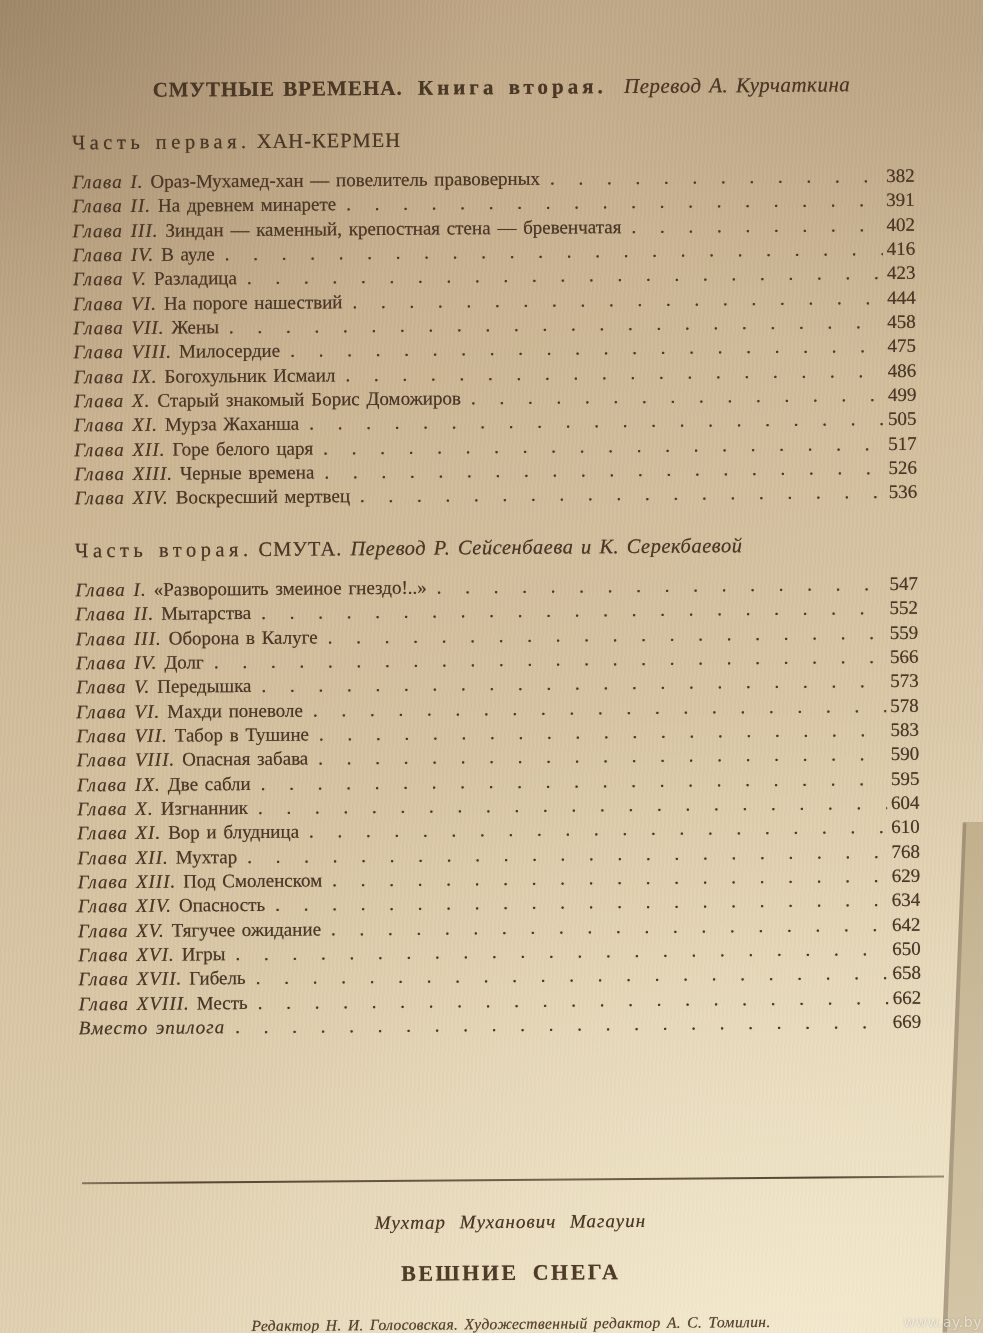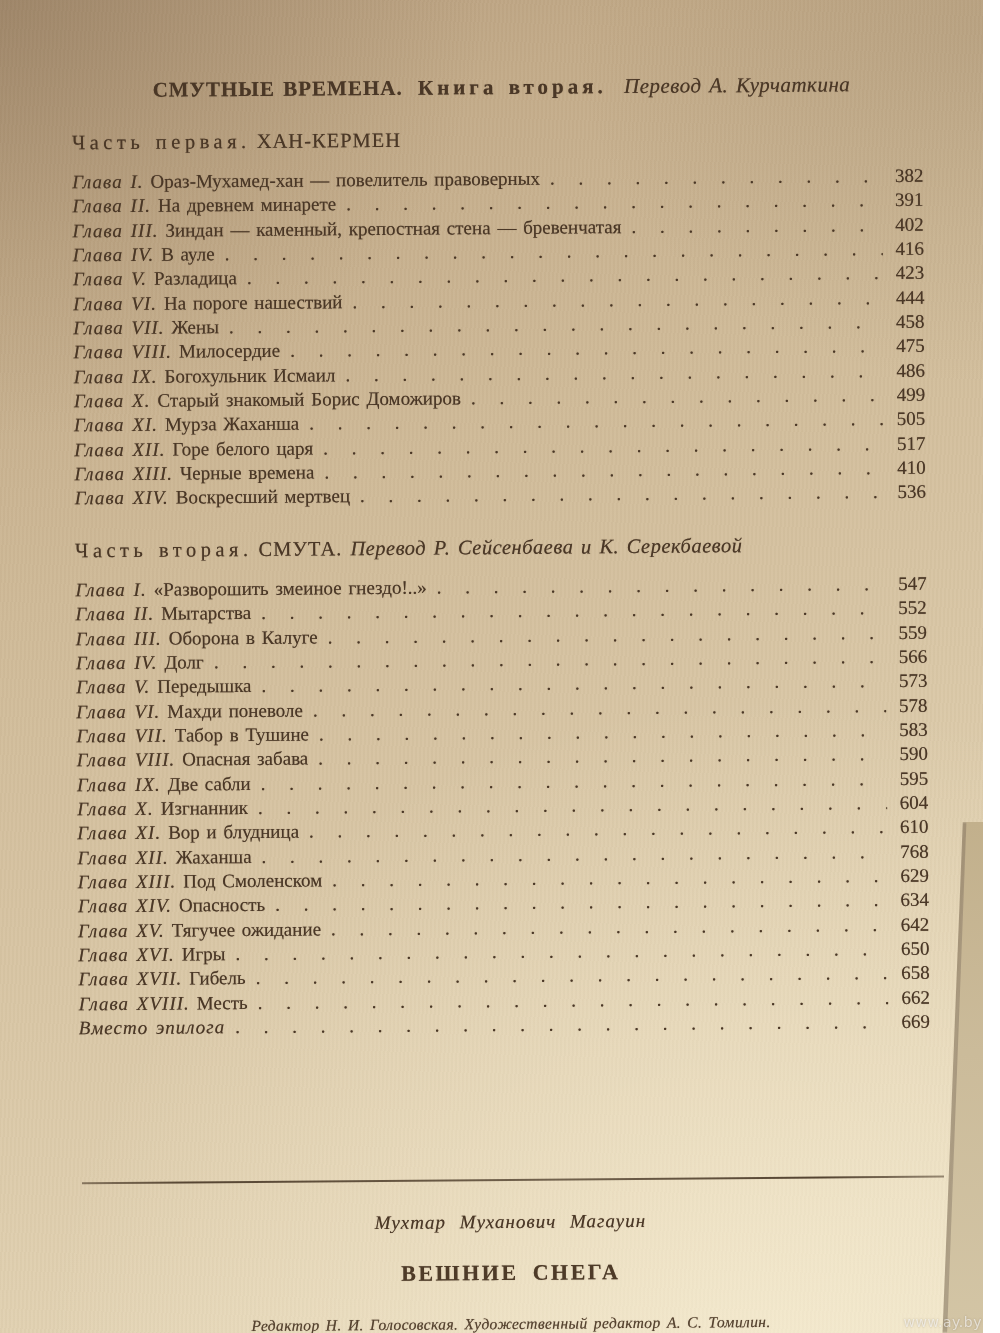--- a/index.html
+++ b/index.html
@@ -28,21 +28,21 @@
   .part-title{letter-spacing:1px;margin-left:6px;}
   .part-translator{font-style:italic;margin-left:8px;letter-spacing:0.5px;}
   .toc-row{display:flex;align-items:baseline;font-size:19px;line-height:24.35px;white-space:nowrap;}
   .ch-label{font-style:italic;letter-spacing:1px;flex:0 0 auto;}
   .ch-title{margin-left:7px;flex:0 0 auto;}
   .dots{flex:1 1 auto;overflow:hidden;margin:0 4px 0 10px;height:24px;}
   .dots::before{
     content:". . . . . . . . . . . . . . . . . . . . . . . . . . . . . . . . . . . . . . . . . . . . . . . . . . . . . . . .";
     letter-spacing:8.5px;font-size:19px;
   }
-  .ch-page{flex:0 0 auto;width:46px;text-align:center;}
+  .ch-page{flex:0 0 auto;width:46px;text-align:left;}
   .rule{height:2px;margin-top:142px;margin-left:2px;width:862px;border:none;
     background:linear-gradient(90deg,rgba(62,45,28,0.55),rgba(62,45,28,0.85) 12%,rgba(62,45,28,0.7) 55%,rgba(62,45,28,0.88) 86%,rgba(62,45,28,0.5));}
   .author-line{margin-top:30px;text-align:center;font-style:italic;font-size:19px;letter-spacing:1px;word-spacing:8px;}
   .colophon-title{margin-top:27px;text-align:center;font-size:22px;letter-spacing:2.5px;font-weight:bold;color:#4e3b28;word-spacing:6px;}
   .credits{margin-top:27px;text-align:center;font-style:italic;font-size:15.5px;line-height:21.5px;color:#564330;letter-spacing:0.4px;}
   .edge-under{
     position:absolute;right:0;top:822px;width:46px;height:511px;
     background:rgba(82,62,40,0.42);filter:blur(1.2px);
     clip-path:polygon(56% 0%, 74% 0%, 32% 100%, 12% 100%);
   }
@@ -142,21 +142,21 @@
         <div class="toc-row">
           <span class="ch-label">Глава XII.</span>
           <span class="ch-title">Горе белого царя</span>
           <span class="dots"></span>
           <span class="ch-page">517</span>
         </div>
         <div class="toc-row">
           <span class="ch-label">Глава XIII.</span>
           <span class="ch-title">Черные времена</span>
           <span class="dots"></span>
-          <span class="ch-page">410</span>
+          <span class="ch-page">526</span>
         </div>
         <div class="toc-row">
           <span class="ch-label">Глава XIV.</span>
           <span class="ch-title">Воскресший мертвец</span>
           <span class="dots"></span>
           <span class="ch-page">536</span>
         </div>
         <div class="part-header"><span class="part-label">Часть вторая.</span><span class="part-title">СМУТА.</span><span class="part-translator">Перевод Р. Сейсенбаева и К. Серекбаевой</span></div>
         <div class="toc-row">
           <span class="ch-label">Глава I.</span>
@@ -219,21 +219,21 @@
           <span class="ch-page">604</span>
         </div>
         <div class="toc-row">
           <span class="ch-label">Глава XI.</span>
           <span class="ch-title">Вор и блудница</span>
           <span class="dots"></span>
           <span class="ch-page">610</span>
         </div>
         <div class="toc-row">
           <span class="ch-label">Глава XII.</span>
-          <span class="ch-title">Жаханша</span>
+          <span class="ch-title">Мухтар</span>
           <span class="dots"></span>
           <span class="ch-page">768</span>
         </div>
         <div class="toc-row">
           <span class="ch-label">Глава XIII.</span>
           <span class="ch-title">Под Смоленском</span>
           <span class="dots"></span>
           <span class="ch-page">629</span>
         </div>
         <div class="toc-row">

